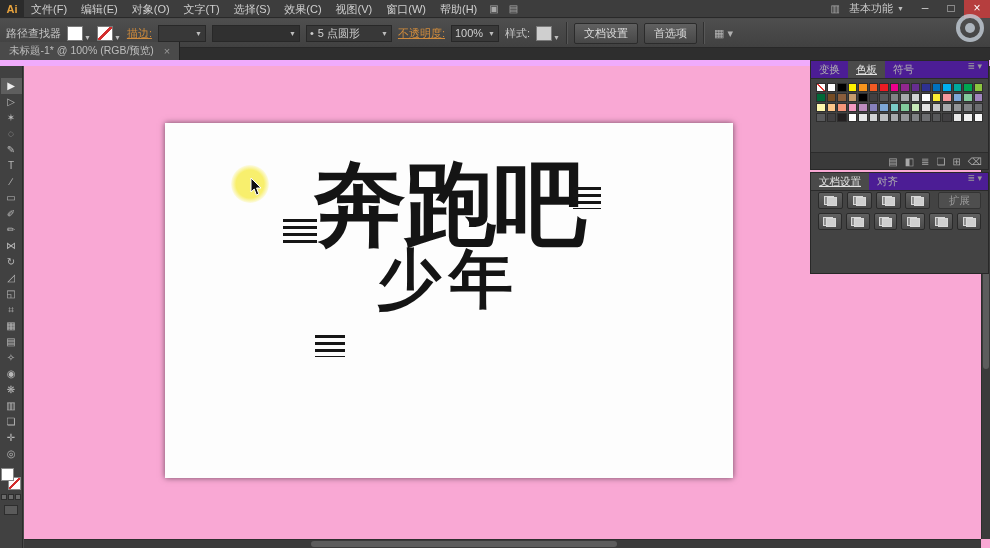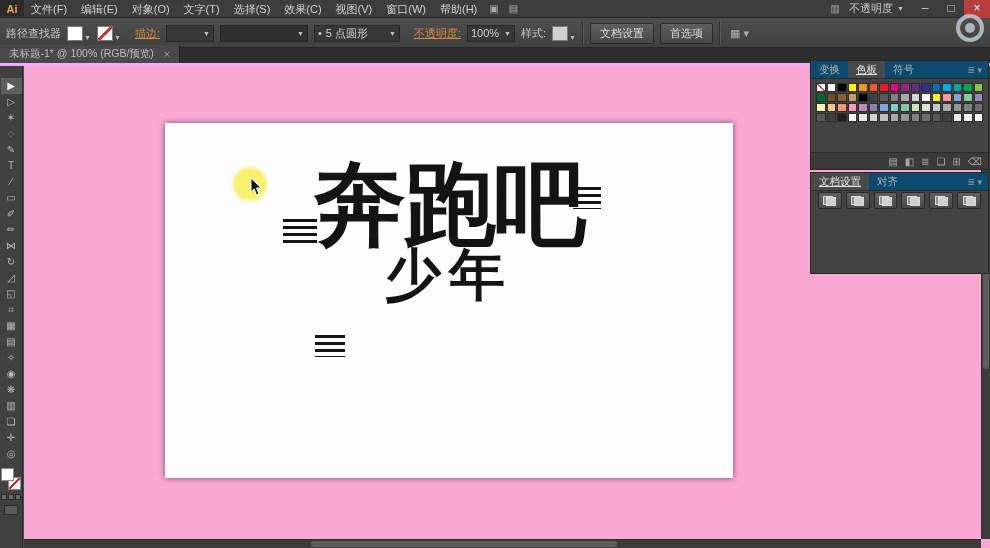--- a/index.html
+++ b/index.html
@@ -33,33 +33,33 @@
     background: linear-gradient(#4e4e4e, #414141);
     border-bottom: 1px solid #282828;
     display: flex; align-items: center; gap: 6px; padding: 0 6px;
     font-size: 11px; color: #c6c6c6; white-space: nowrap;
   }
   .chip { width: 16px; height: 15px; border: 1px solid #7a7a7a; background: #fff; position: relative; }
   .chip.stroke { background:
     linear-gradient(135deg, transparent 42%, #d32f2f 44%, #d32f2f 56%, transparent 58%), #fff; }
   .chip-dd { display: flex; align-items: flex-end; gap: 1px; }
   .dd-arrow { font-size: 7px; color: #bdbdbd; }
-  .olink { color: #d08b3c; text-decoration: underline; margin-left: 8px; }
+  .olink { color: #d08b3c; text-decoration: underline; }
   .dd { background: #383838; border: 1px solid #282828; height: 17px;
     display: flex; align-items: center; justify-content: space-between;
     padding: 0 3px; color: #cfcfcf; gap: 4px; }
   .dd .dd-arrow { margin-left: auto; }
   .vsep { width: 0; height: 22px; border-left: 1px solid #303030; border-right: 1px solid #585858; }
   .cbtn { background: linear-gradient(#606060, #474747); border: 1px solid #2b2b2b;
     border-radius: 2px; padding: 2px 9px; color: #dcdcdc; font-size: 11px; }
   .cb-icon { color: #b0b0b0; font-size: 11px; padding: 0 3px; }
 
   
   .tabbar { position: absolute; top: 48px; left: 0; right: 0; height: 18px;
-    background: #2e2e2e; border-bottom: 3px solid #f0abfc; display: flex; align-items: flex-end; }
+    background: #2e2e2e; border-bottom: 6px solid #f0abfc; display: flex; align-items: flex-end; }
   .doc-tab { height: 18px; background: #4a4a4a; border-right: 1px solid #222;
     display: flex; align-items: center; gap: 10px; padding: 0 9px;
     font-size: 10.5px; color: #bdbdbd; }
   .tab-close { color: #9a9a9a; font-size: 11px; }
 
   
   .tools { position: absolute; top: 66px; left: 0; bottom: 0; width: 23px;
     background: #414141; border-right: 1px solid #2b2b2b;
     display: flex; flex-direction: column; align-items: center; padding-top: 12px; }
   #tool-list { display: flex; flex-direction: column; align-items: center; }
@@ -76,21 +76,21 @@
   .mini-btn { width: 6px; height: 6px; background: #6a6a6a; border: 1px solid #2d2d2d; }
   .screen-mode { width: 14px; height: 10px; margin-top: 5px; border: 1px solid #2d2d2d; background: #5a5a5a; }
 
   
   .canvas { position: absolute; left: 24px; top: 66px; right: 0; bottom: 0; background: #f9a8d4; }
   .artboard { position: absolute; left: 141px; top: 57px; width: 568px; height: 355px;
     background: #fdfdfd; box-shadow: 0 0 6px rgba(0,0,0,.55); }
   .logo { position: absolute; top: 36px; left: 0; right: 0; text-align: center;
     color: #141414; font-weight: bold; font-family: "DejaVu Sans", sans-serif; }
   .l1 { font-size: 92px; line-height: 1.0; letter-spacing: -2px; }
-  .l2 { font-size: 56px; line-height: 1.0; margin-top: -4px; letter-spacing: 8px; }
+  .l2 { font-size: 64px; line-height: 1.0; margin-top: -4px; letter-spacing: 8px; }
   .stripes { position: absolute; background:
     repeating-linear-gradient(#161616 0 3px, transparent 3px 7px); }
   .st1 { left: 118px; top: 96px; width: 34px; height: 25px; }
   .st2 { left: 150px; top: 212px; width: 30px; height: 22px; }
   .st3 { left: 408px; top: 64px; width: 28px; height: 22px; }
   .hl-circle { position: absolute; left: 66px; top: 42px; width: 38px; height: 38px;
     border-radius: 50%;
     background: radial-gradient(circle, #f8ef6d 52%, rgba(248,239,109,0) 74%); }
   .cursor { position: absolute; left: 85px; top: 55px; }
 
@@ -100,21 +100,21 @@
     color: rgba(198,208,218,.8); font-size: 27px; font-weight: bold; }
   .wm-logo { width: 28px; height: 28px; border: 4px solid rgba(198,208,218,.8);
     border-radius: 50%; position: relative; }
   .wm-logo::after { content: ""; position: absolute; left: 5px; top: 5px;
     width: 10px; height: 10px; border-radius: 50%; background: rgba(198,208,218,.8); }
 
   
   .panel { position: absolute; left: 810px; width: 179px;
     background: #434343; border: 1px solid #282828; z-index: 40;
     font-size: 10.5px; color: #c6c6c6; }
-  .panel-head { height: 18px; background: #0c4a6e; display: flex; align-items: center;
+  .panel-head { height: 18px; background: #4c1d95; display: flex; 
     border-bottom: 1px solid #2b2b2b; }
   .ptab { padding: 0 8px; line-height: 17px; color: #b0b0b0; }
   .ptab.active { background: #4a4a4a; color: #e4e4e4; text-decoration: underline; }
   .phead-menu { margin-left: auto; padding: 0 6px; color: #9a9a9a; font-size: 9px; }
 
   #swatch-panel { top: 60px; height: 110px; }
   .swatch-grid { display: grid; grid-template-columns: repeat(16, 1fr);
     gap: 1px; padding: 4px 5px 2px 5px; }
   .swatch { height: 9px; border: 1px solid #2e2e2e; }
   .swatch.none { background:
@@ -163,21 +163,21 @@
       <span class="menu-item">效果(C)</span>
       <span class="menu-item">视图(V)</span>
       <span class="menu-item">窗口(W)</span>
       <span class="menu-item">帮助(H)</span>
     </div>
   <span class="mb-icon">▣</span>
   <span class="mb-icon">▤</span>
   <div class="mb-spacer"></div>
   <div class="workspace">
     <span class="mb-icon">▥</span>
-    <span>不透明度</span>
+    <span>基本功能</span>
     <span class="dd-arrow">▼</span>
   </div>
   <div class="winbtn">–</div>
   <div class="winbtn">□</div>
   <div class="winbtn close">×</div>
 </div>
 
 <div class="controlbar">
   <span>路径查找器</span>
   <span class="chip-dd">
@@ -369,20 +369,35 @@
 </div>
 
 <div class="panel" id="pf-panel">
   <div class="panel-head">
     <span id="pf-tabs" style="display:flex;">
         <span class="ptab active">文档设置</span>
         <span class="ptab">对齐</span>
       </span>
     <span class="phead-menu">≣ ▾</span>
   </div>
+  <div class="pf-btn-row" id="shape-mode-row">
+    <button class="pfbtn">
+        <span class="pf-g"></span>
+      </button>
+      <button class="pfbtn">
+        <span class="pf-g"></span>
+      </button>
+      <button class="pfbtn">
+        <span class="pf-g"></span>
+      </button>
+      <button class="pfbtn">
+        <span class="pf-g"></span>
+      </button>
+      <button class="expand-btn">扩展</button>
+  </div>
   <div class="pf-btn-row" id="pf-row">
       <button class="pfbtn">
         <span class="pf-g"></span>
       </button>
       <button class="pfbtn">
         <span class="pf-g"></span>
       </button>
       <button class="pfbtn">
         <span class="pf-g"></span>
       </button>

